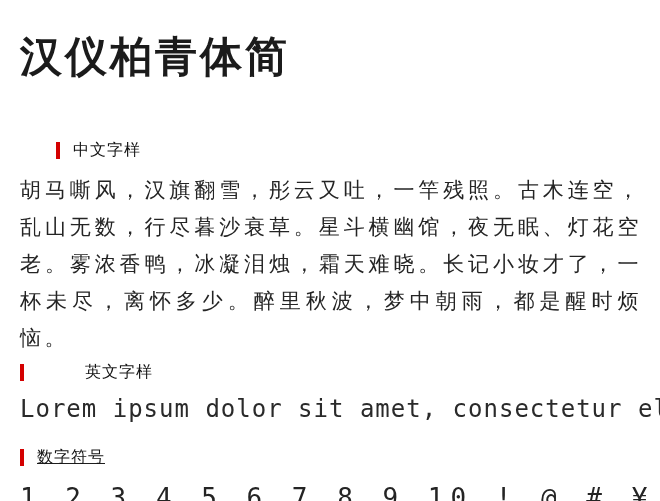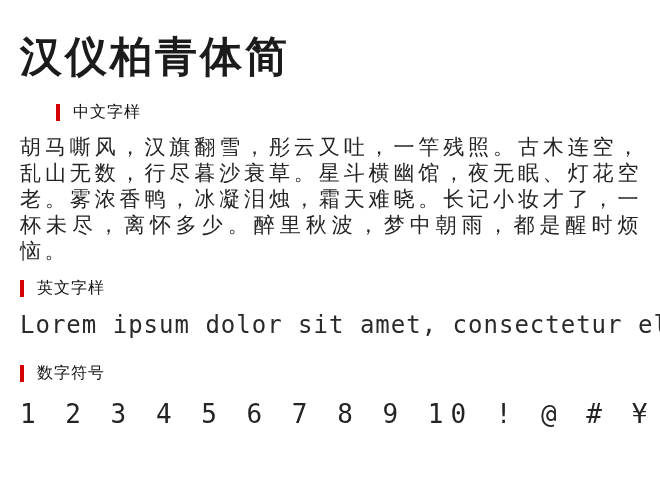--- a/index.html
+++ b/index.html
@@ -39,30 +39,30 @@
     background: #d40000;
     margin-right: 13px;
     flex: 0 0 auto;
   }
   .section-label {
     font-size: 16px;
     font-weight: 500;
     color: #141414;
     letter-spacing: 1px;
   }
-  .hdr-cn { margin-top: 14px; padding-left: 36px; }
-  .hdr-en { margin-top: 14px; }
-  .hdr-num { margin-top: 20px; }
+  .hdr-cn { margin-top: 52px; padding-left: 36px; }
+  .hdr-en { margin-top: 5px; gap: 48px; }
+  .hdr-num { margin-top: 20px; text-decoration: underline; }
   
   .sample-cn {
     margin-top: 12px;
     width: 622px;
     font-family: "DejaVu Serif", serif;
     font-size: 21px;
-    line-height: 26px;
+    line-height: 37px;
     letter-spacing: 3.5px;
     color: #242424;
     text-align: justify;
   }
   
   .sample-en {
     margin-top: 10px;
     font-family: "DejaVu Sans Mono", monospace;
     font-size: 24px;
     color: #2a2a2a;

